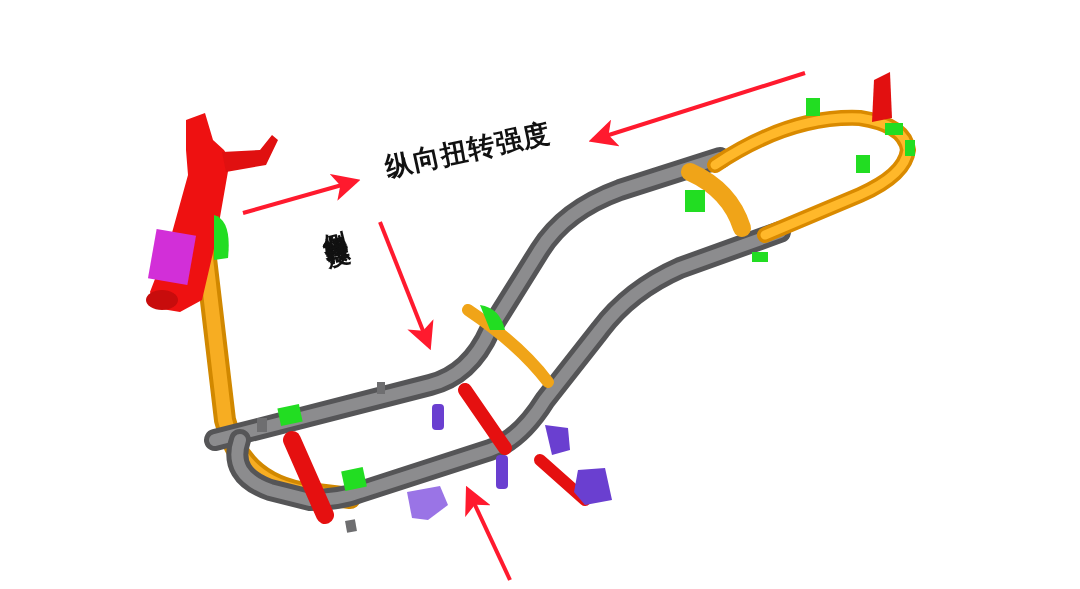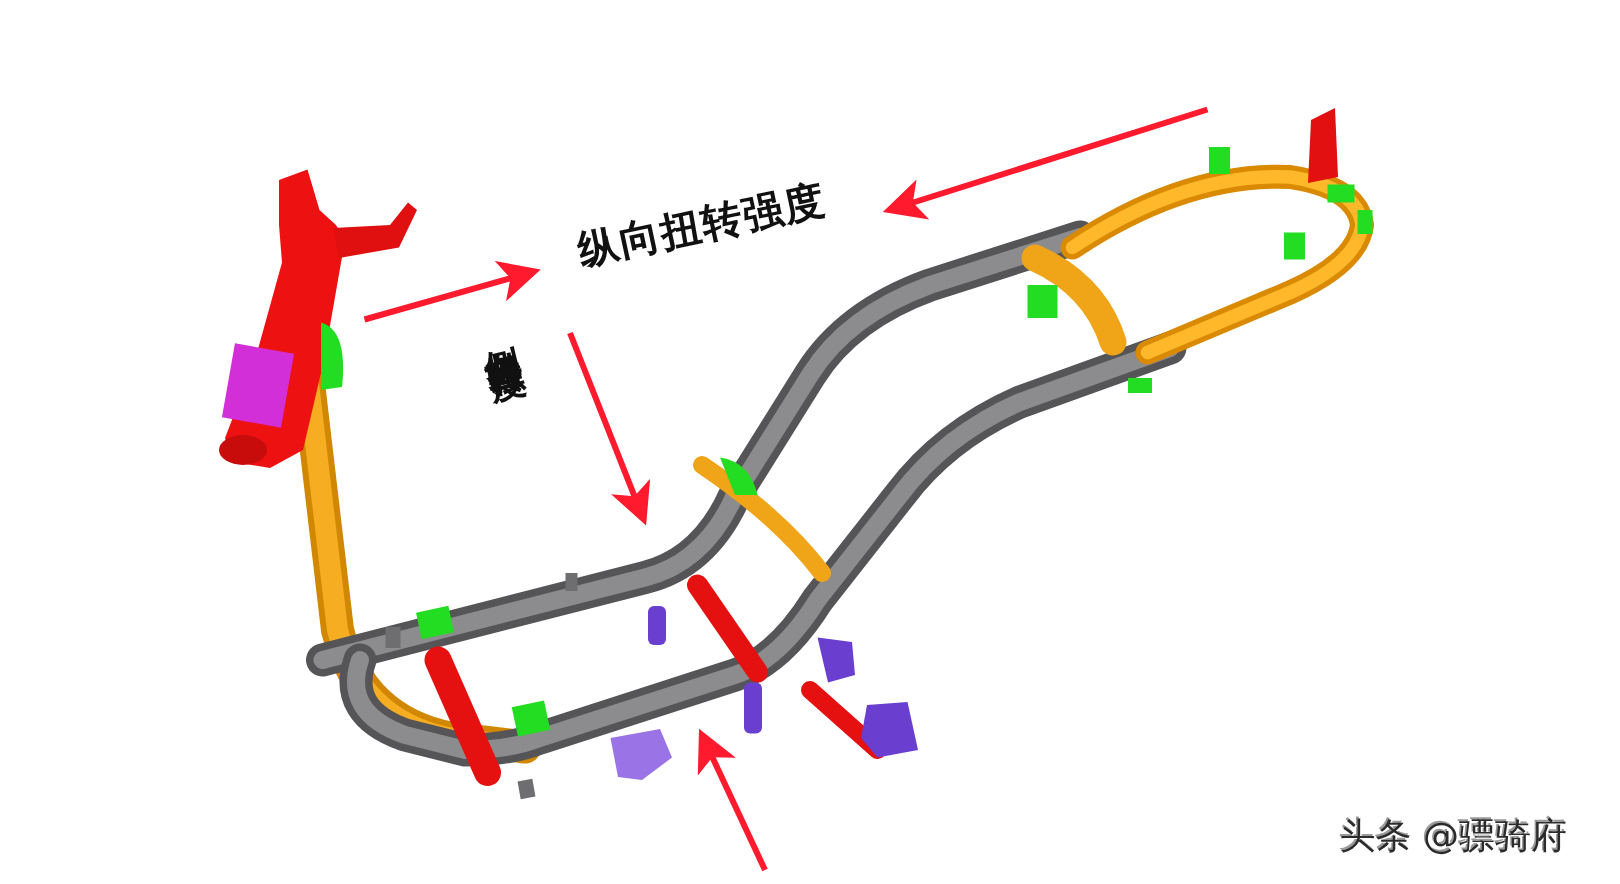--- a/index.html
+++ b/index.html
@@ -139,14 +139,13 @@
     <g stroke="#ff1a2e" stroke-width="4" fill="none">
       <line x1="243" y1="213" x2="356" y2="181" marker-end="url(#arrowHead)"></line>
       <line x1="805" y1="73" x2="593" y2="140" marker-end="url(#arrowHead)"></line>
       <line x1="380" y1="222" x2="429" y2="346" marker-end="url(#arrowHead)"></line>
       <line x1="510" y1="580" x2="468" y2="490" marker-end="url(#arrowHead)"></line>
     </g>
   </svg>
 
   <div class="label label-longitudinal">纵向扭转强度</div>
   <div class="label label-lateral">侧向扭转强度</div>
-  <div class="watermark">头条 @骠骑府</div>
 </div>
 
 </body></html>

